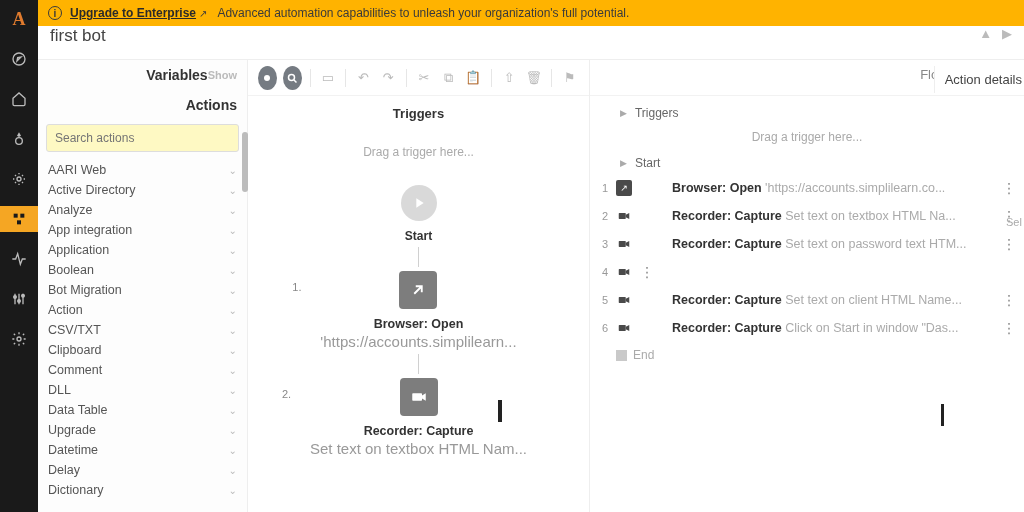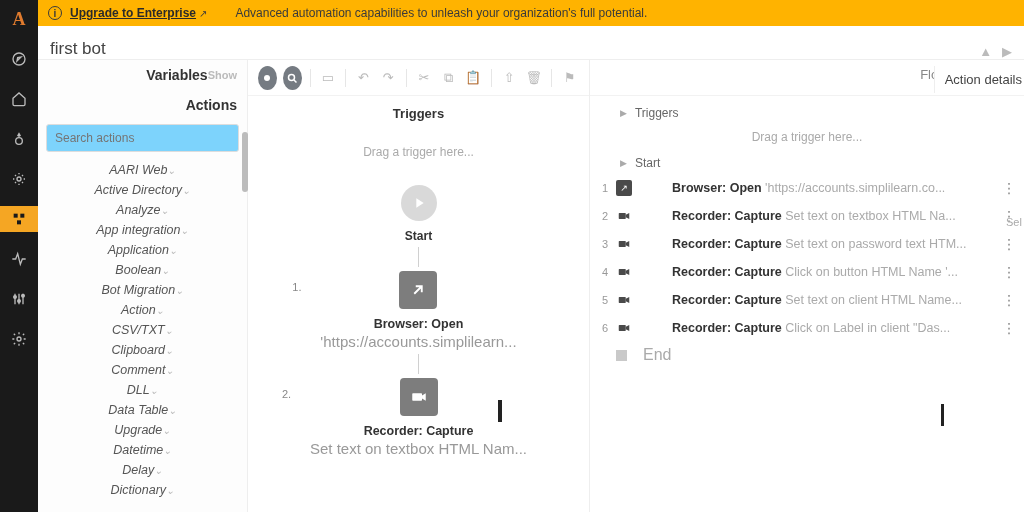--- a/index.html
+++ b/index.html
@@ -8,33 +8,33 @@
 .iconrail { width:38px; background:#1a1a1a; display:flex; flex-direction:column; align-items:center; padding-top:6px; gap:14px; }
 .iconrail .rail-item { width:38px; height:26px; display:flex; align-items:center; justify-content:center; color:#bbb; cursor:pointer; }
 .iconrail .rail-item.brand { color:#e07b2e; font-size:18px; font-weight:700; font-family:serif; }
 .iconrail .rail-item.active { background:#f5a623; color:#1a1a1a; }
 .iconrail svg { width:16px; height:16px; }
 .main { flex:1; display:flex; flex-direction:column; }
 .banner { background:#ffb300; height:26px; display:flex; align-items:center; padding:0 10px; font-size:12px; color:#3a3a3a; }
 .banner .info-ic { width:14px; height:14px; border-radius:50%; border:1.5px solid #3a3a3a; display:inline-flex; align-items:center; justify-content:center; font-size:10px; margin-right:8px; font-weight:700; }
 .banner .upg { color:#2a2a2a; text-decoration:underline; font-weight:600; cursor:pointer; }
 .banner .ext { margin:0 4px 0 3px; font-size:10px;}
-.banner .desc { margin-left:24px; }
-.titlebar { height:34px; display:flex; align-items:flex-end; padding:0 12px; border-bottom:1px solid #eee; }
+.banner .desc { margin-left:6px; }
+.titlebar { height:34px; display:flex; align-items:flex-start; padding:0 12px; border-bottom:1px solid #eee; }
 .titlebar .title { font-size:17px; color:#444; flex:1; }
 .titlebar .tb-ic { color:#bbb; margin-left:10px; cursor:pointer; }
 .workbench { flex:1; display:flex; overflow:hidden; }
 
 .left { width:210px; border-right:1px solid #eee; display:flex; flex-direction:column; background:#fdfdfd; }
 .sect-h { height:30px; display:flex; align-items:center; padding:0 10px; font-size:14px; color:#333; font-weight:600; justify-content:flex-end; }
 .sect-h .show { font-size:11px; color:#bbb; font-weight:700; cursor:pointer;}
 .search-wrap { padding:4px 8px 8px; }
-.search-wrap input { width:100%; height:28px; border:1px solid #ddd; border-radius:3px; padding:12px 8px; font-size:12px; color:#666; outline:none; background:#7dd3fc; }
+.search-wrap input { width:100%; height:28px; border:1px solid #ddd; border-radius:3px; padding:12px 8px; font-size:12px; color:#666; outline:none; background:#fef9c3; }
 .action-list { flex:1; overflow-y:auto; }
-.action-item { height:20px; display:flex; align-items:center; padding:0 10px; font-size:12.5px; color:#555; justify-content:center; cursor:pointer;font-style:italic; }
+.action-item { height:20px; display:flex; align-items:center; padding:0 10px; font-size:12.5px; color:#555; justify-content:space-between; cursor:pointer; }
 .action-item .chev { color:#bbb; font-size:10px; }
 .lp-scroll { position:absolute; left:242px; top:132px; width:6px; height:60px; background:#bcbcbc; border-radius:3px;}
 
 .mid { width:342px; border-right:1px solid #eee; display:flex; flex-direction:column; position:relative; }
 .toolbar { height:36px; display:flex; align-items:center; gap:6px; padding:0 10px; border-bottom:1px solid #f2f2f2; }
 .tb-btn { width:24px; height:24px; border-radius:50%; display:flex; align-items:center; justify-content:center; color:#bbb; cursor:pointer; }
 .tb-btn.round { background:#757b82; color:#fff; }
 .tb-sep { width:1px; height:18px; background:#e6e6e6; margin:0 2px;}
 .flowarea { flex:1; overflow:auto; text-align:center; padding-top:10px; }
 .flow-title { font-size:13px; font-weight:600; color:#333; margin-bottom:24px; }
@@ -59,21 +59,21 @@
 .lh .tri { color:#aaa; font-size:9px; cursor:pointer;}
 .hint2 { text-align:center; font-size:12px; color:#aaa; padding:6px 0 8px;}
 .row { height:28px; display:flex; align-items:center; padding:0 8px 0 4px; font-size:12.5px; gap:8px;}
 .row .num { width:14px; text-align:right; color:#999; font-size:11px;}
 .row .ic { width:16px; height:16px; display:flex; align-items:center; justify-content:center; color:#555;}
 .row .ic.dark { background:#4a4a4a; color:#fff; border-radius:2px; font-size:9px;}
 .row .lab { white-space:nowrap; overflow:hidden; text-overflow:ellipsis; flex:1;margin-left:32px;}
 .row .lab b { color:#333; font-weight:600;}
 .row .lab .g { color:#aaa;}
 .row .more { color:#888; cursor:pointer; font-size:14px; line-height:1;}
-.end-row { height:26px; display:flex; align-items:center; padding-left:26px; gap:16px; color:#aaa; font-size:16px;}
+.end-row { height:26px; display:flex; align-items:center; padding-left:26px; gap:6px; color:#aaa; font-size:12px;}
 .end-row .sq-ic { width:11px; height:11px; background:#c9c9c9;}
 .sel-side { position:absolute; right:0; top:156px; color:#aaa; font-size:11px; width:18px; text-align:left;}
 .right-caret { position:absolute; right:80px; top:344px; width:3px; height:22px; background:#222;}
 </style>
 </head>
 <body>
 
 <div class="root">
   <div class="iconrail">
     <div class="rail-item brand">A</div>
@@ -344,21 +344,20 @@
                 <span class="more">⋮</span>
               </div>
               <div class="row">
                 <span class="num">4</span>
                 <span class="ic">
                   <svg width="14" height="14" viewBox="0 0 24 24" fill="#4a4a4a">
                     <rect x="3" y="7" width="12" height="10" rx="1"></rect>
                     <polygon points="15 10 21 7 21 17 15 14"></polygon>
                   </svg>
                 </span>
-                <span class="lab"><b>Recorder: Capture</b><span class="g"> Click on button HTML Name '...</span></span>
                 <span class="more">⋮</span>
               </div>
               <div class="row">
                 <span class="num">5</span>
                 <span class="ic">
                   <svg width="14" height="14" viewBox="0 0 24 24" fill="#4a4a4a">
                     <rect x="3" y="7" width="12" height="10" rx="1"></rect>
                     <polygon points="15 10 21 7 21 17 15 14"></polygon>
                   </svg>
                 </span>
@@ -366,21 +365,21 @@
                 <span class="more">⋮</span>
               </div>
               <div class="row">
                 <span class="num">6</span>
                 <span class="ic">
                   <svg width="14" height="14" viewBox="0 0 24 24" fill="#4a4a4a">
                     <rect x="3" y="7" width="12" height="10" rx="1"></rect>
                     <polygon points="15 10 21 7 21 17 15 14"></polygon>
                   </svg>
                 </span>
-                <span class="lab"><b>Recorder: Capture</b><span class="g"> Click on Label in client "Das...</span></span>
+                <span class="lab"><b>Recorder: Capture</b><span class="g"> Click on Start in window "Das...</span></span>
                 <span class="more">⋮</span>
               </div>
             </div>
           <div class="end-row">
               <span class="sq-ic"></span>
               <span>End</span>
             </div>
         </div>
         <div class="right-caret"></div>
         <div class="sel-side">Sel</div>

